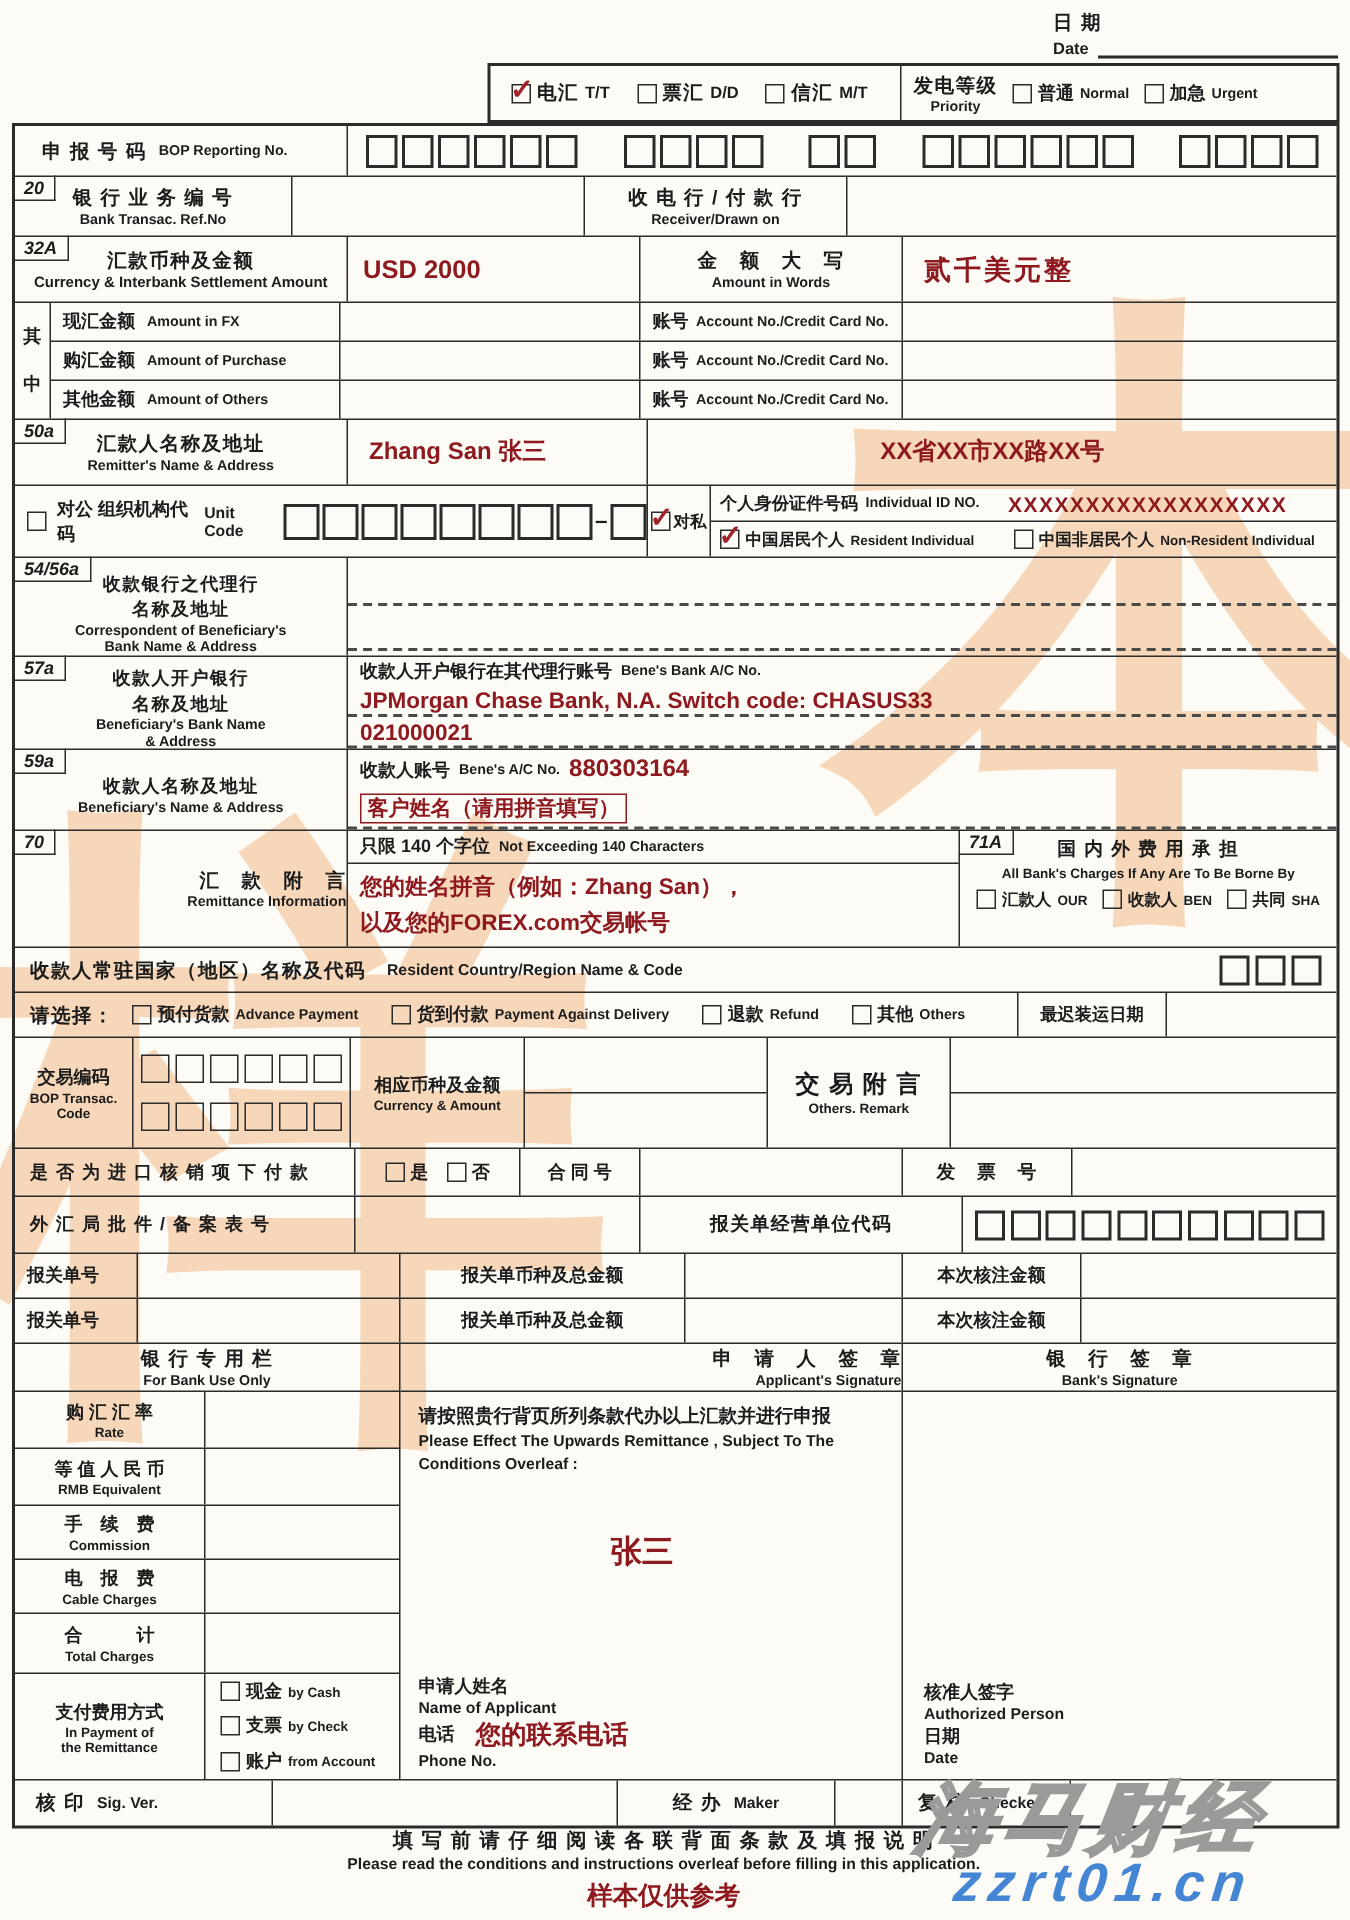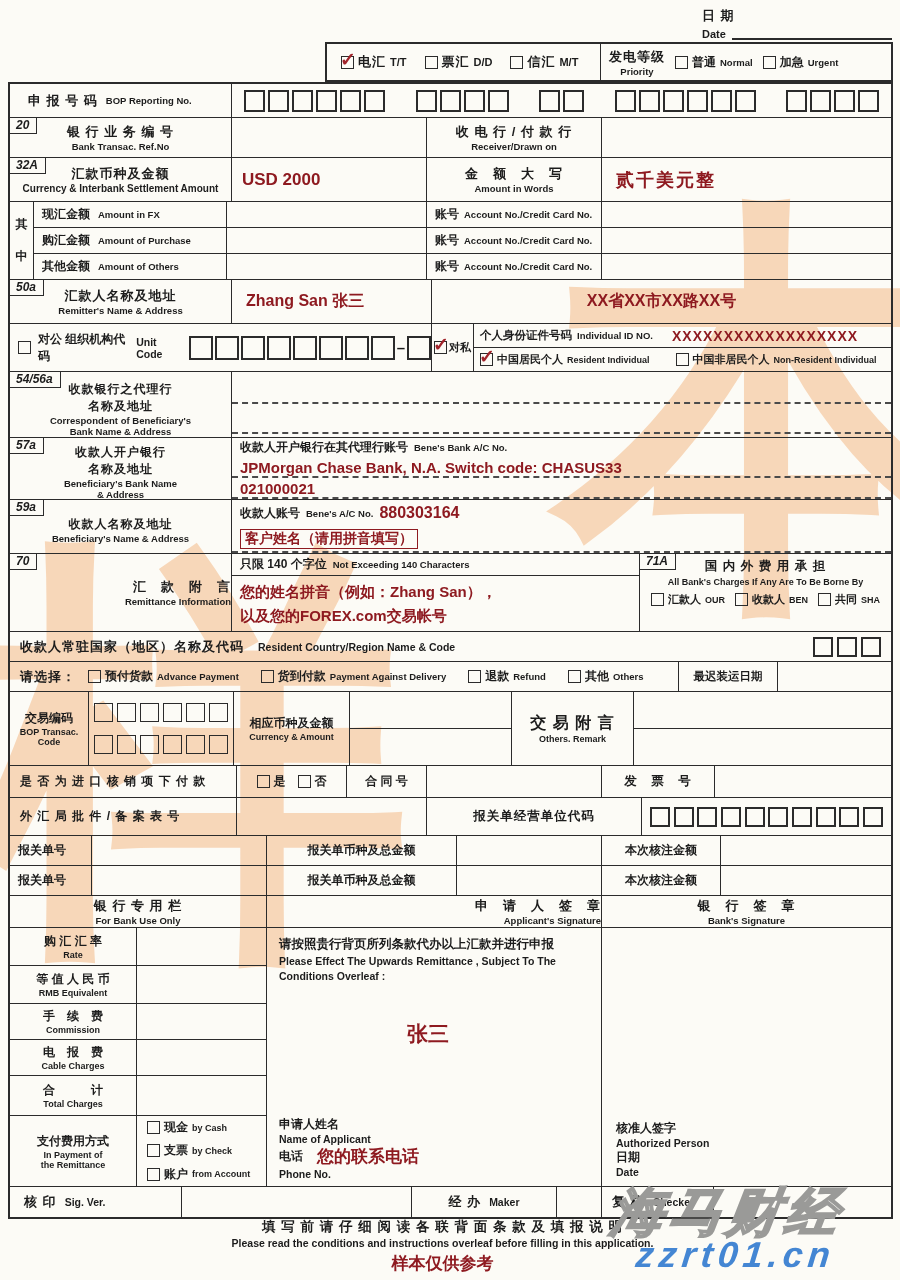--- a/index.html
+++ b/index.html
@@ -120,21 +120,21 @@
       <span style="display:flex; gap:3px;">
           <span class="bx"></span>
           <span class="bx"></span>
           <span class="bx"></span>
           <span class="bx"></span>
         </span>
     </div>
   </div>
 
   <div class="r" style="height:40px;">
-    <div class="c lab" style="width:222px;">
+    <div class="c lab" style="width:185px;">
       <span class="code">20</span>
       <span class="cn">银 行 业 务 编 号</span>
       <span class="en">Bank Transac. Ref.No</span>
     </div>
     <div class="c fill" style="width:195px;"></div>
     <div class="c lab" style="width:175px;">
       <span class="cn">收 电 行 / 付 款 行</span>
       <span class="en">Receiver/Drawn on</span>
     </div>
     <div class="flex1"></div>

